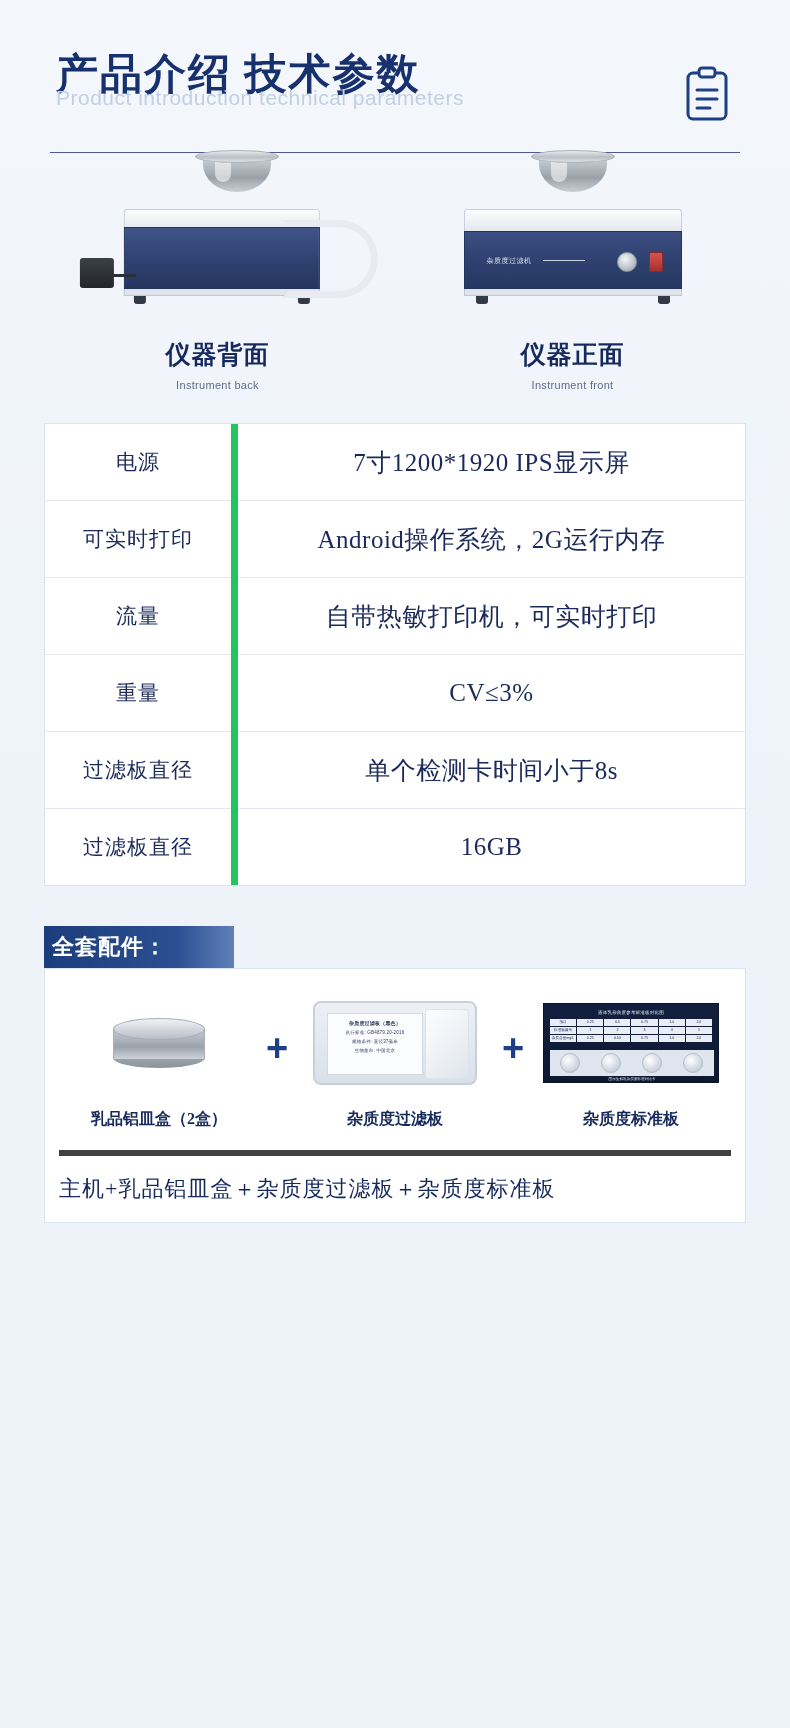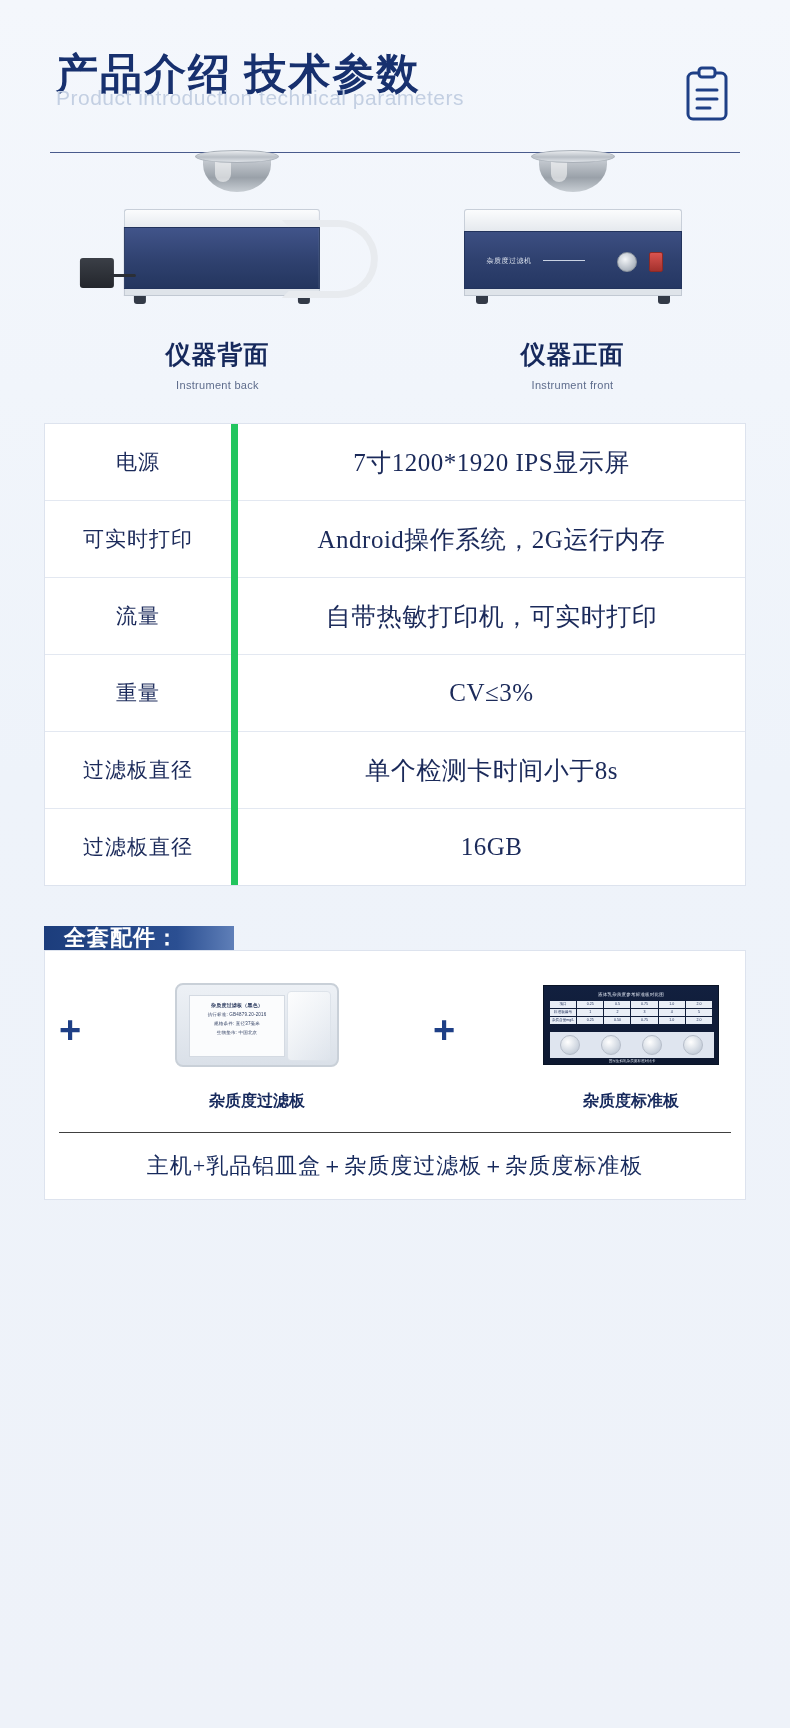--- a/index.html
+++ b/index.html
@@ -313,25 +313,25 @@
   }
   td.v {
     font-size: 25px;
     letter-spacing: .5px;
   }
 
   
   .acc-head {
     margin: 40px 9px 0 44px;
     width: 190px;
-    height: 24px;
+    height: 42px;
     background: linear-gradient(90deg,#1c3d7c 0%, #2b4f92 70%, #5f7fb8 100%);
     display: flex;
     align-items: center;
-    padding-left: 20px;
+    padding-left: 8px;
     box-sizing: border-box;
   }
   .acc-head span {
     font-family: "Liberation Serif", serif;
     color: #fff;
     font-size: 22px;
     font-weight: bold;
     letter-spacing: 1px;
   }
   .acc-box {
@@ -366,23 +366,22 @@
   .plus {
     font-family: "Liberation Sans", sans-serif;
     font-size: 38px;
     font-weight: bold;
     color: #1e3f86;
     line-height: 1;
     padding-bottom: 26px;
   }
   .acc-footer {
     margin-top: 20px;
-    border-top: 1px solid #404040;
+    border-top: 6px solid #404040;
     padding-top: 18px;
-    text-align: center;
     font-family: "Liberation Serif", serif;
     font-size: 22px;
     color: #16295c;
     letter-spacing: 1px;
   }
 
   
   .dish {
     width: 92px; height: 62px;
     position: relative;
@@ -614,20 +613,30 @@
       </tbody>
     </table>
   </div>
 
   <div class="acc-head">
     <span>全套配件：</span>
   </div>
   <div class="acc-box">
     <div class="acc-row">
 
+      <div class="acc-item">
+        <div class="acc-art">
+          <div class="dish">
+            <div class="bottom"></div>
+            <div class="side"></div>
+            <div class="lid"></div>
+          </div>
+        </div>
+        <div class="acc-label">乳品铝皿盒（2盒）</div>
+      </div>
 
       <div class="plus">+</div>
 
       <div class="acc-item">
         <div class="acc-art">
           <div class="filterbox">
             <div class="inner">
               <b>杂质度过滤板（黑色）</b>
               <i>执行标准: GB4879.20-2016</i>
               <i>规格条件: 直径37毫米</i>

